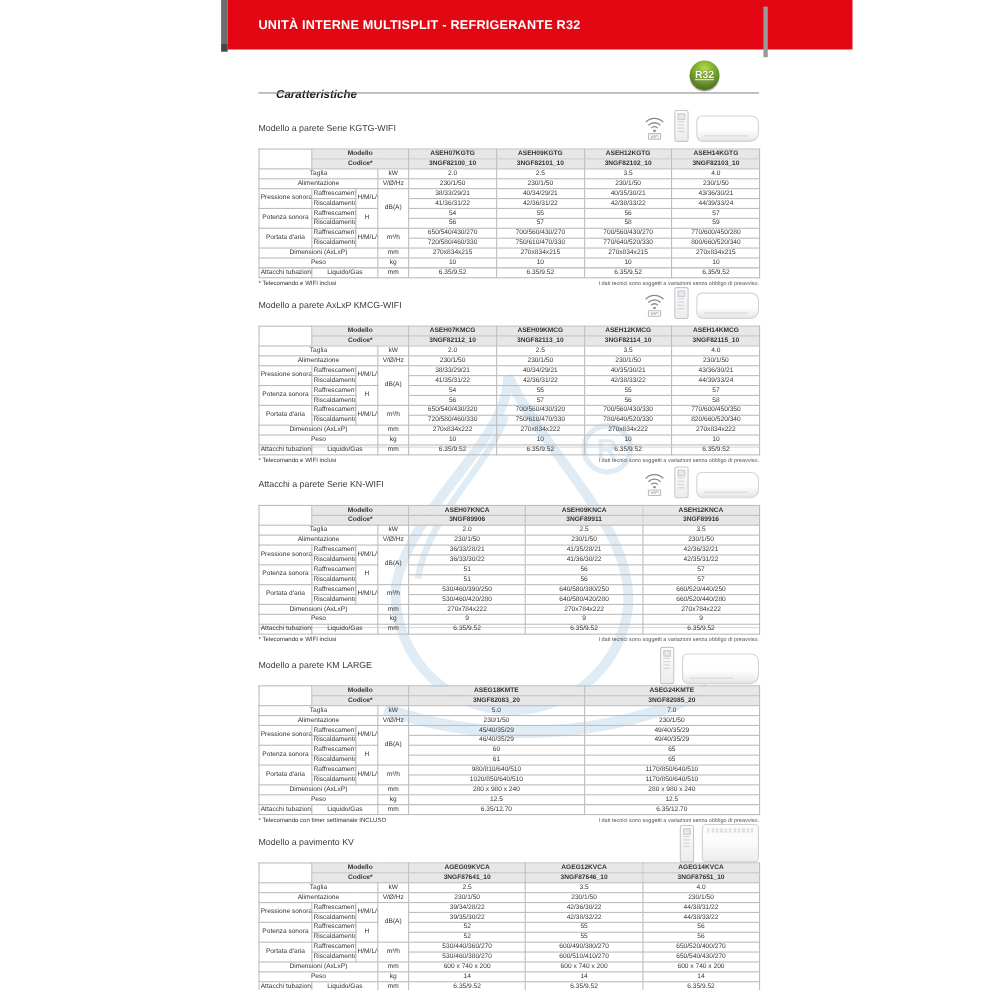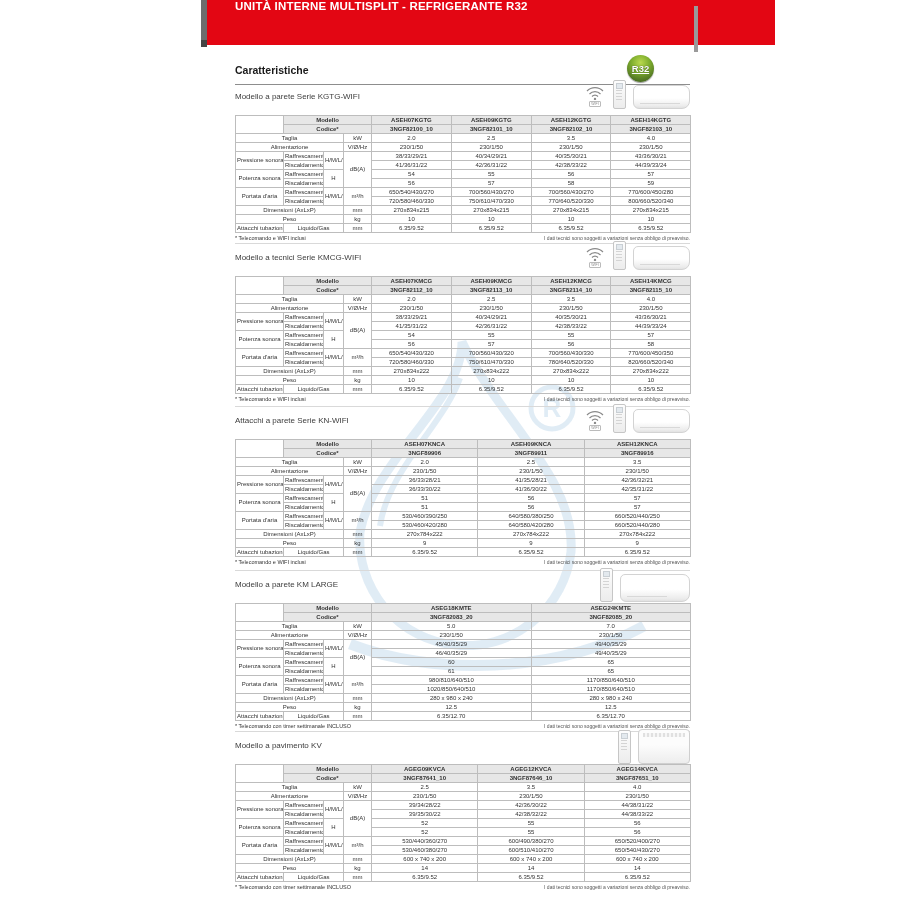--- a/index.html
+++ b/index.html
@@ -6,42 +6,42 @@
     font-family:"Liberation Sans","DejaVu Sans",sans-serif;}
   .canvas{position:relative;width:900px;height:900px;overflow:hidden;background:#fff;}
 
   
   .edge-left{position:absolute;left:201px;top:0;width:6px;height:40px;background:#6d6d6d;}
   .edge-left2{position:absolute;left:201px;top:40px;width:6px;height:7px;background:#454545;}
   .edge-right{position:absolute;left:694px;top:6px;width:4px;height:46px;background:#9a9a9a;}
 
   
   .banner{position:absolute;left:207px;top:0;width:568px;height:45px;background:#e30613;
-    display:flex;align-items:flex-start;}
+    display:flex;align-items:center;}
   .banner span{color:#fff;font-weight:bold;font-size:11.5px;letter-spacing:.2px;padding-left:28px;}
 
   
   .r32-badge{position:absolute;left:627px;top:55px;width:27px;height:27px;border-radius:50%;
     background:radial-gradient(circle at 50% 28%,#b9d84e 0%,#7fae2e 38%,#33511d 100%);
     display:flex;align-items:center;justify-content:center;box-shadow:0 1px 1px rgba(0,0,0,.4);}
   .r32-badge span{color:#fff;font-weight:bold;font-size:9.5px;text-shadow:0 0 1px #1e330f;text-decoration:underline;}
 
-  .carat{position:absolute;left:235px;top:64px;margin:0;font-size:10.5px;font-weight:bold;
-    color:#1a1a1a;}
+  .carat{position:absolute;left:235px;top:64px;margin:16px;font-size:10.5px;font-weight:bold;
+    font-style:italic;color:#1a1a1a;}
   .rule{position:absolute;left:235px;top:84px;width:455px;height:1px;background:#8d8d8d;}
 
   .sep{position:absolute;left:235px;width:455px;height:1px;background:#d9d9d9;}
   .sep1{top:243px}.sep2{top:406px}.sep3{top:570px}.sep4{top:731px}
 
   
   .watermark{position:absolute;left:312px;top:328px;width:360px;height:372px;opacity:.45;
     pointer-events:none;z-index:0;}
 
   
-  .sec{position:absolute;left:235px;width:455px;height:160px;z-index:1;}
+  .sec{position:absolute;left:235px;width:455px;height:160px;z-index:1;margin-top:20px;}
   .sec-s1{top:88px}.sec-s2{top:249px}.sec-s3{top:412px}.sec-s4{top:576px}.sec-s5{top:737px}
   .sec-title{position:absolute;left:0;top:4px;font-size:8px;color:#3c3c3c;}
   .icons{position:absolute;right:0;top:-8px;display:flex;align-items:flex-end;gap:7px;}
 
   
   .wifi{width:22px;height:24px;display:flex;flex-direction:column;align-items:center;}
   .wifi svg{display:block}
   .wifi .wlabel{font-size:3.5px;color:#888;margin-top:1px;border:.5px solid #bbb;padding:0 1px;border-radius:1px;}
   .remote{width:11px;height:27px;border:1px solid #c6c6c6;border-radius:2px;
     background:linear-gradient(180deg,#fdfdfd,#ececec);position:relative;}
@@ -248,21 +248,21 @@
           </tr>
         </tbody>
       </table>
     <div class="footrow">
       <span class="fl">* Telecomando e WIFI inclusi</span>
       <span class="fr">I dati tecnici sono soggetti a variazioni senza obbligo di preavviso.</span>
     </div>
   </div>
 
   <div class="sec sec-s2">
-    <div class="sec-title">Modello a tecnici Serie KMCG-WIFI</div>
+    <div class="sec-title">Modello a parete AxLxP KMCG-WIFI</div>
     <div class="icons">
       <div class="wifi">
         <svg width="20" height="15" viewBox="0 0 20 15">
             <g fill="none" stroke="#8a8a8a" stroke-width="1.2">
           <path d="M2,6 a11,11 0 0 1 16,0"></path>
               <path d="M4.5,9 a7.5,7.5 0 0 1 11,0"></path>
               <path d="M7,11.5 a4,4 0 0 1 6,0"></path>
             </g>
           <circle cx="10" cy="14" r="1.2" fill="#8a8a8a"></circle>
           </svg>

